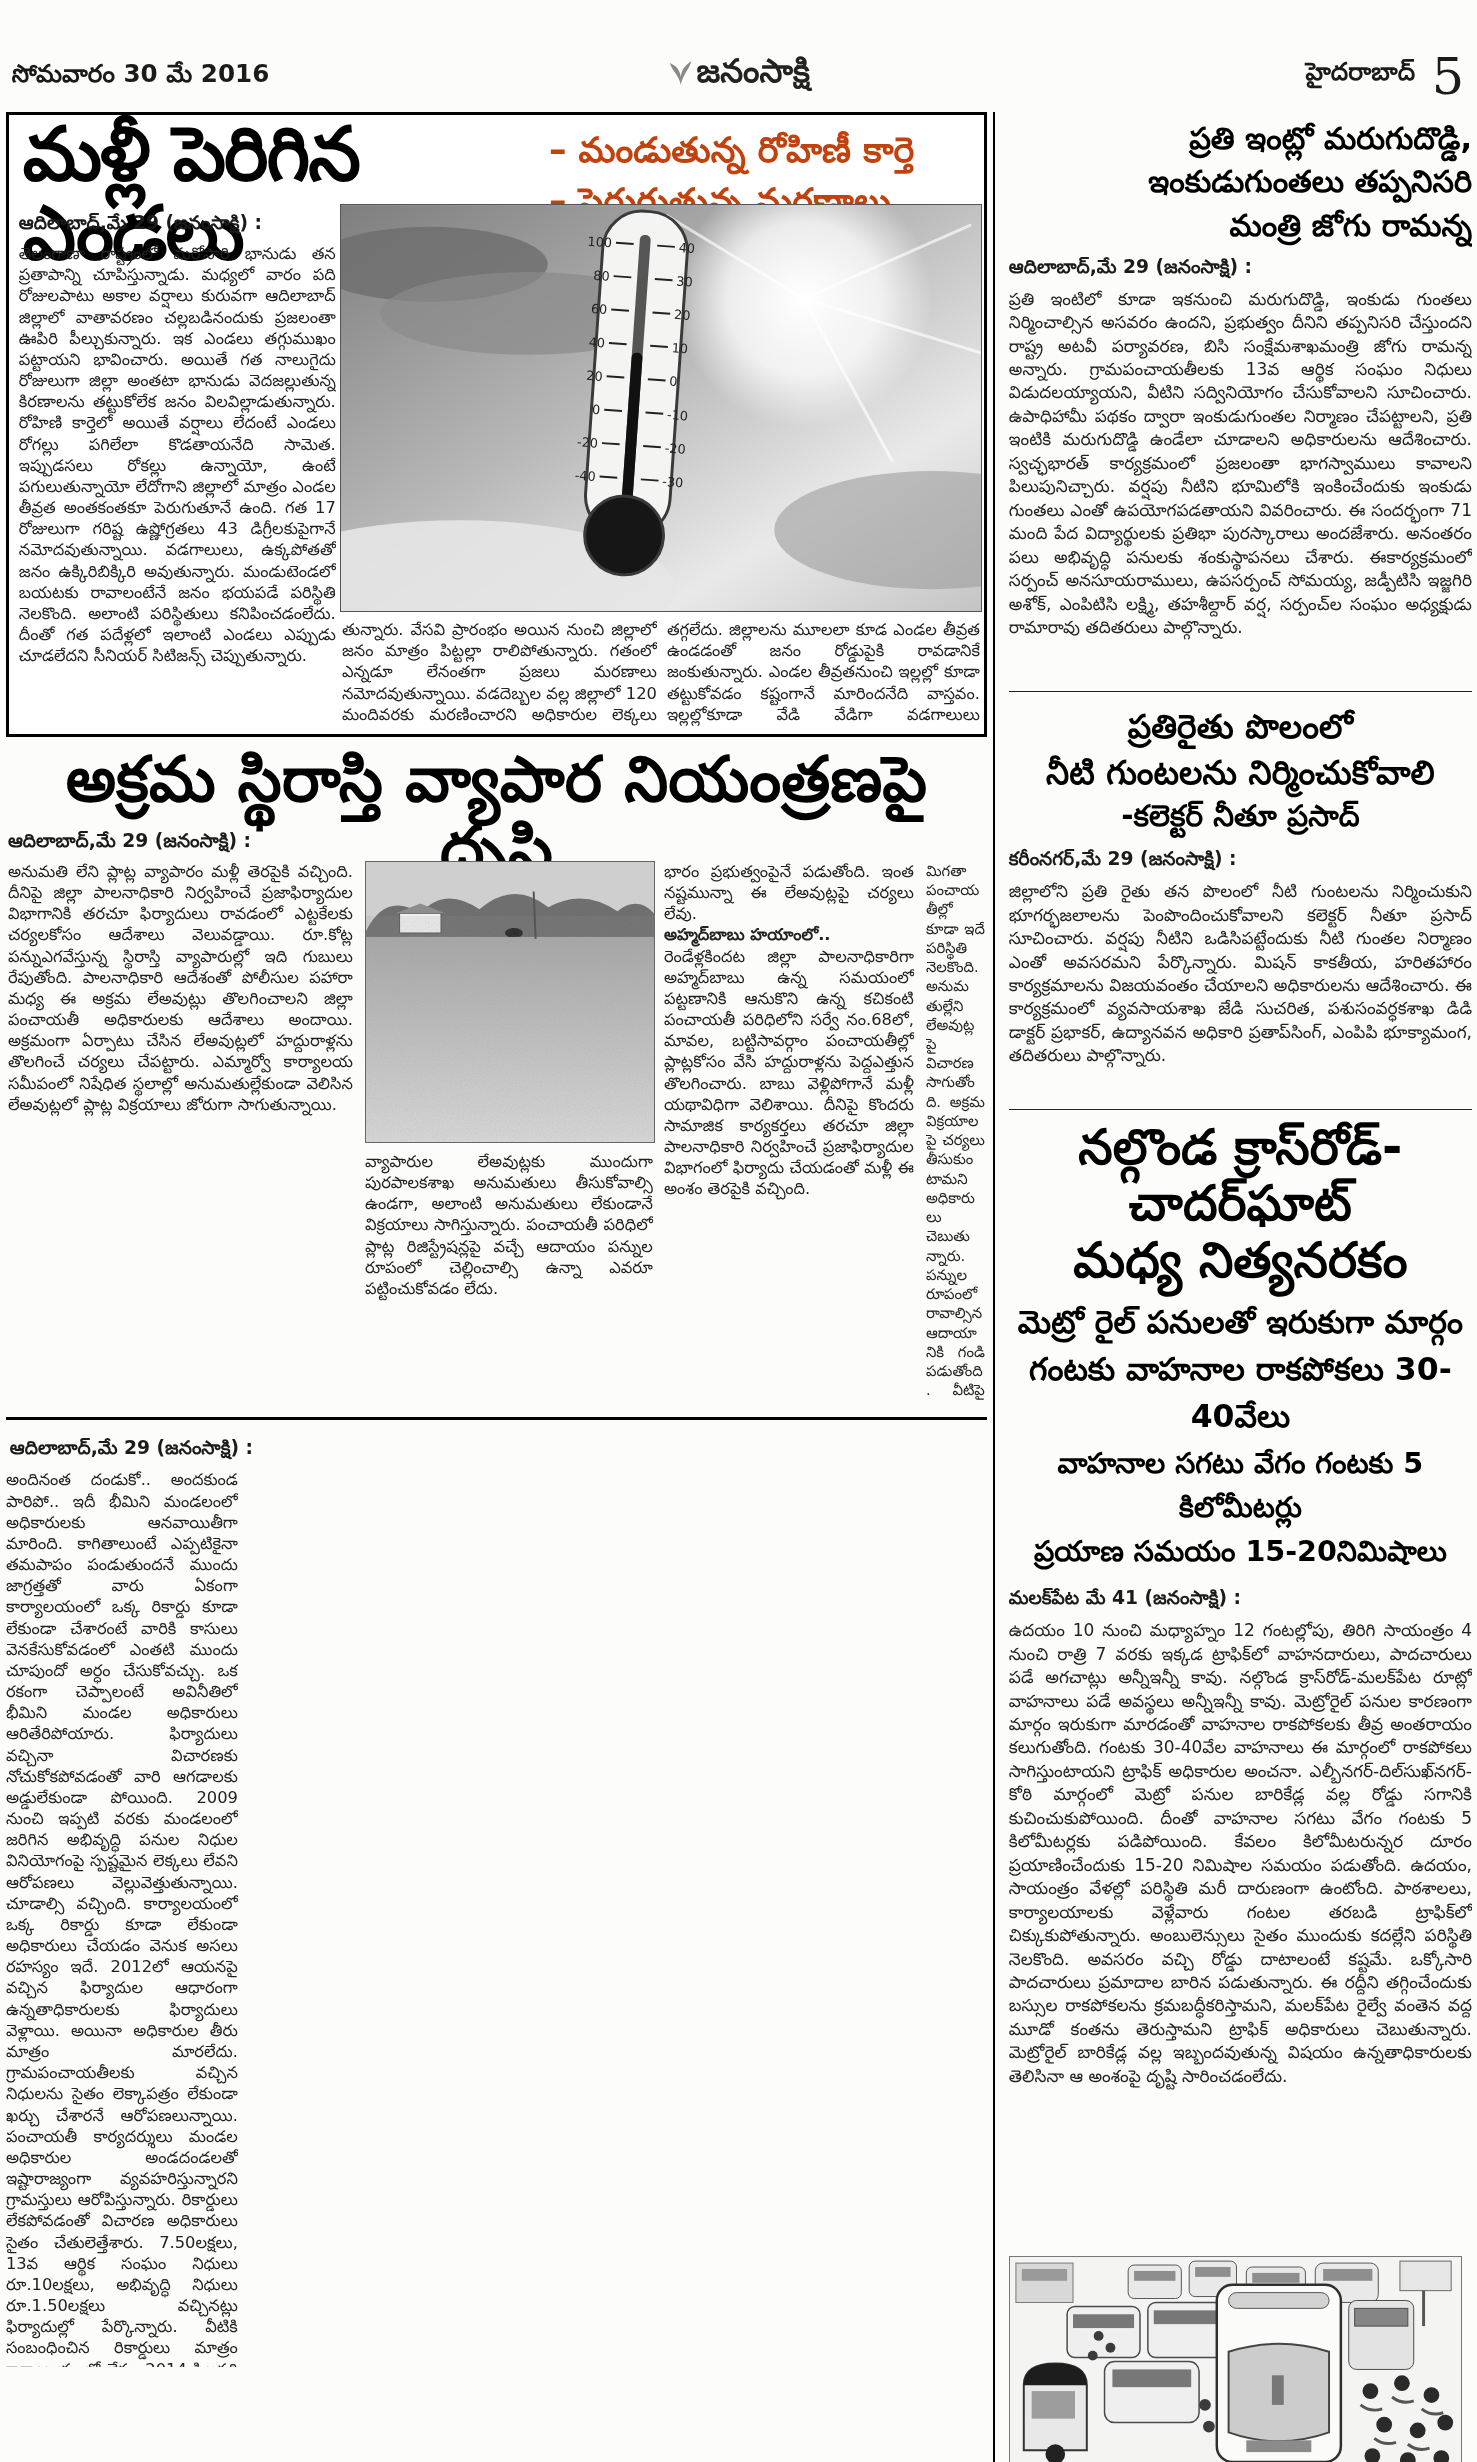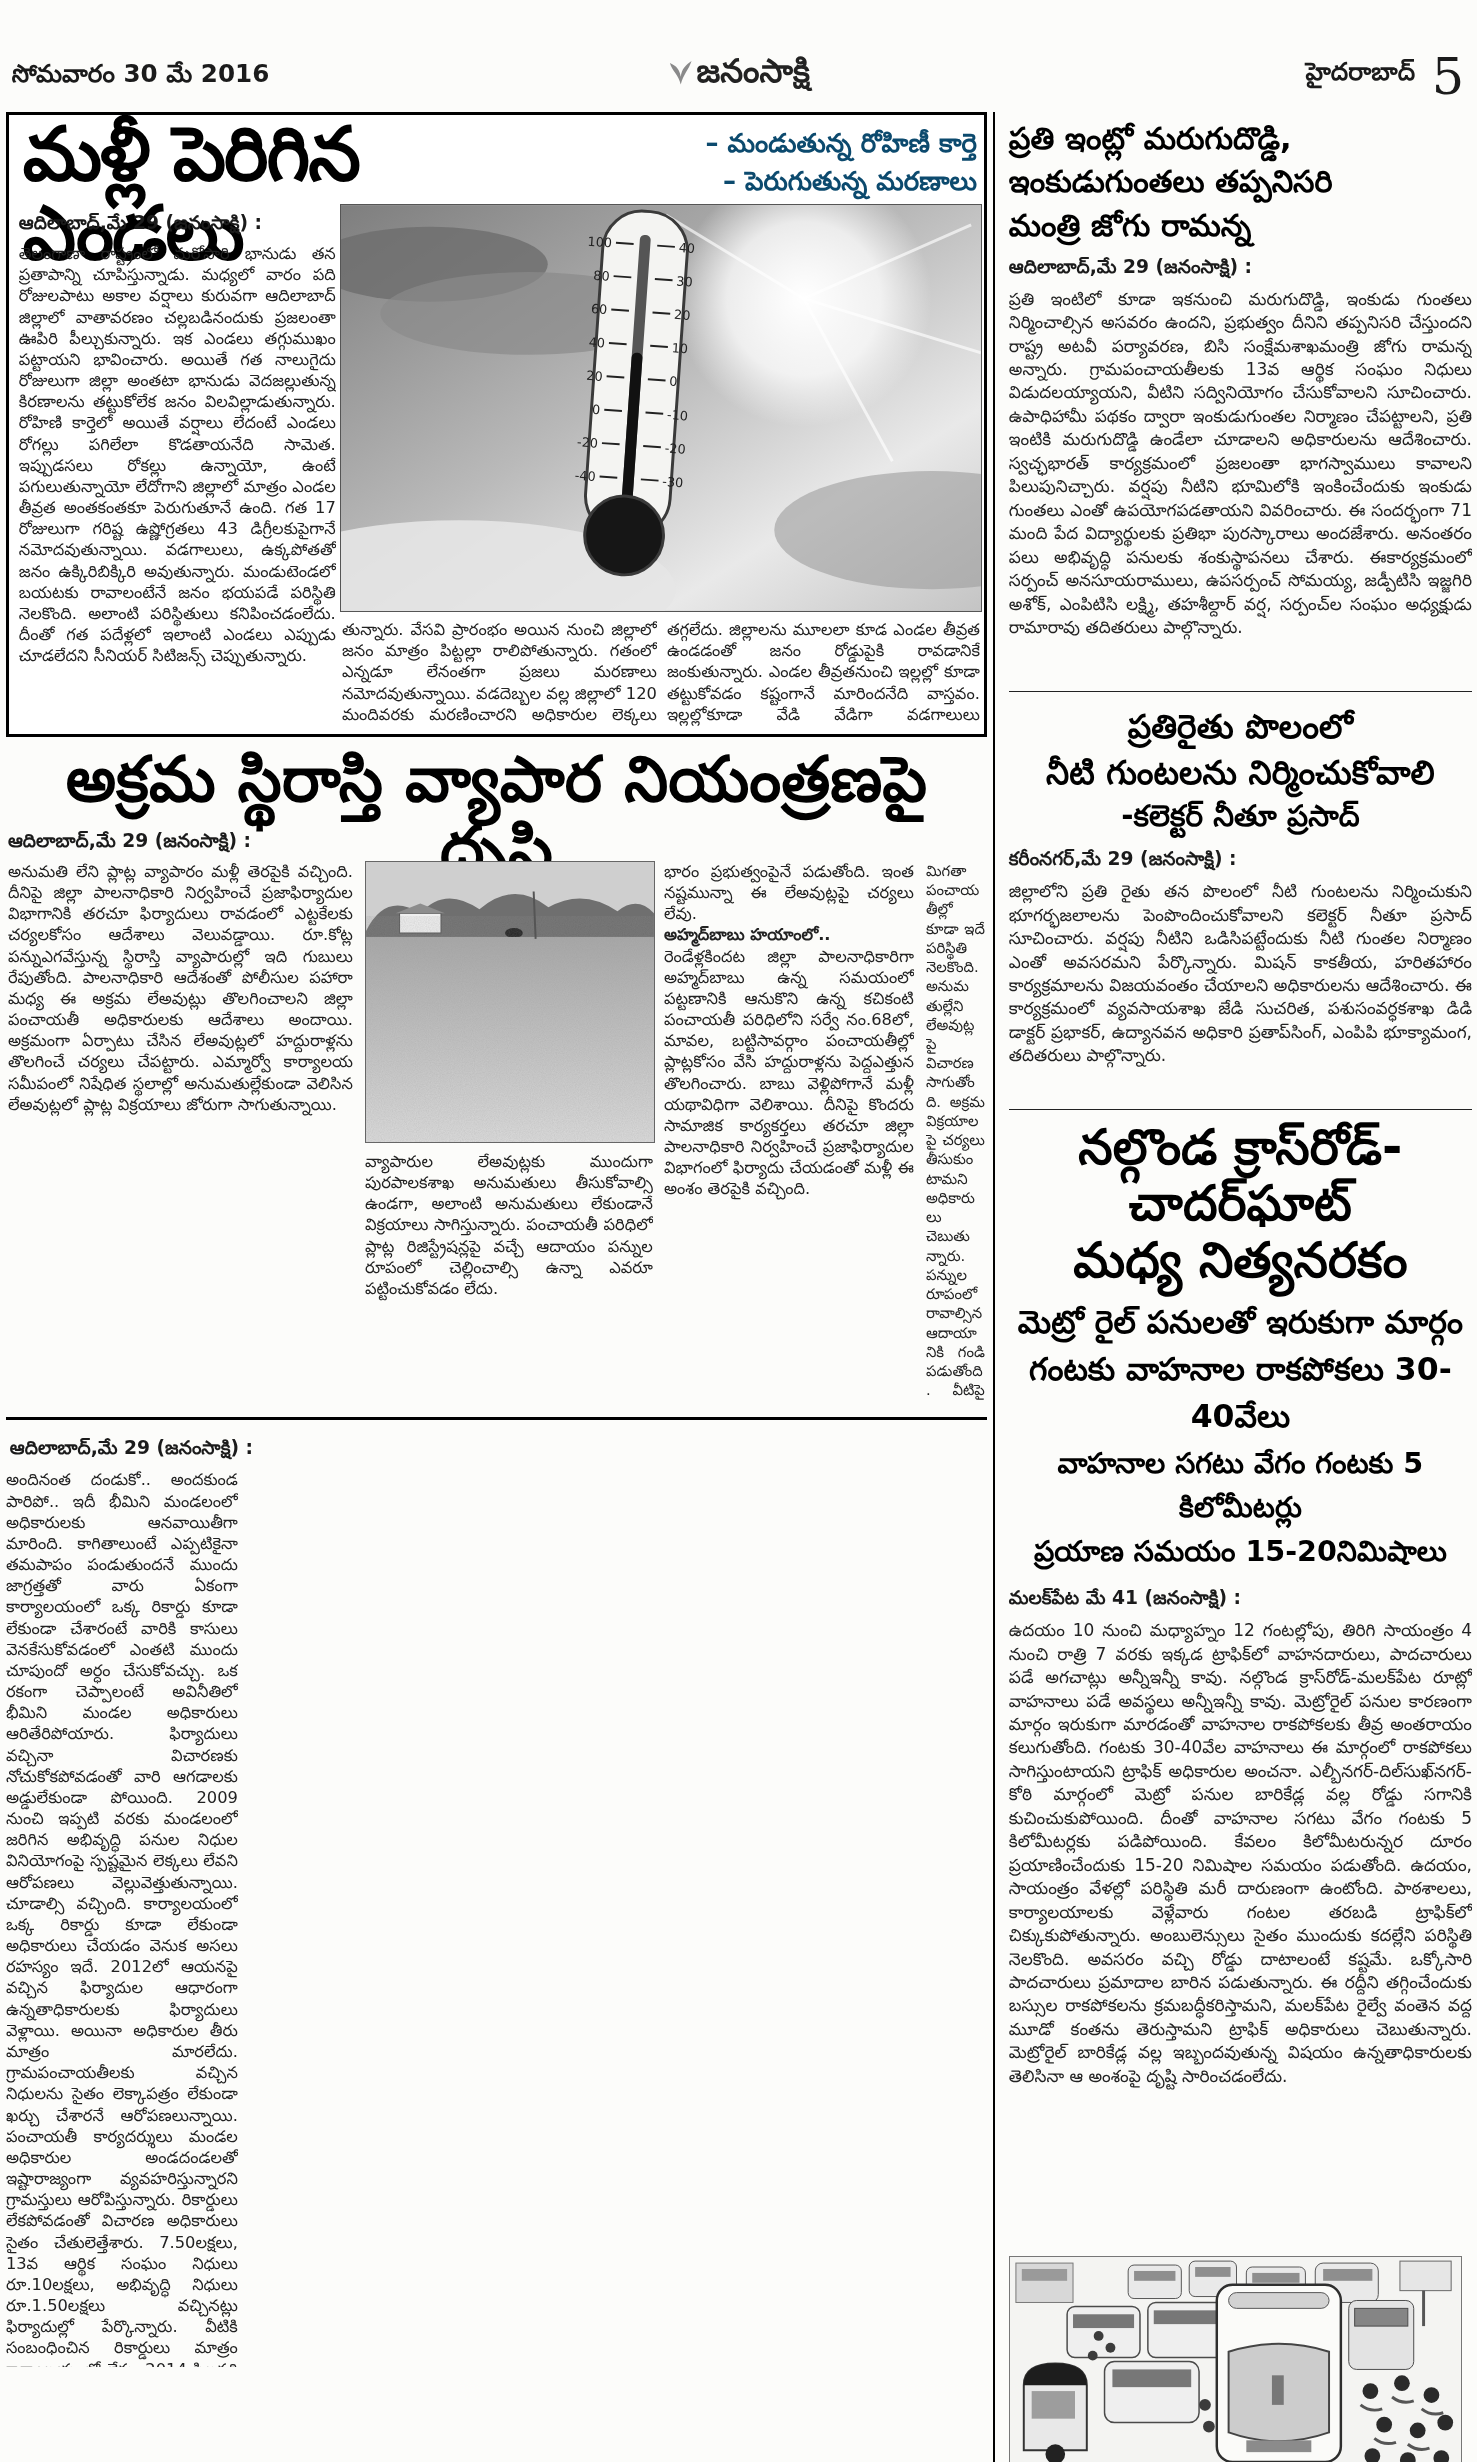--- a/index.html
+++ b/index.html
@@ -16,22 +16,22 @@
   
   .bodytext{font-size:16.3px;line-height:1.3;text-align:justify;overflow:hidden;
             word-break:break-word;color:#222;}
   .dateline{font-weight:bold;font-size:18.7px;}
   .subhead-inline{font-weight:bold;}
   
   .left{position:absolute;left:5.9px;top:112px;width:981px;}
   .a1{position:relative;height:625px;border:3.9px solid #000;background:#fff;box-sizing:border-box;}
   .a1-headline{position:absolute;left:13.8px;top:0px;width:532px;font-size:75px;line-height:1.05;
                font-weight:900;letter-spacing:-2px;color:#000;}
-  .a1-deck{position:absolute;left:540px;top:9.9px;width:428px;font-size:26px;font-weight:700;
-           line-height:1.45;text-align:right;color:#0c4a6e;}
+  .a1-deck{position:absolute;left:540px;top:9.9px;width:428px;font-size:35px;font-weight:700;
+           line-height:1.45;text-align:left;color:#c2410c;}
   .a1-photo{position:absolute;left:331px;top:89px;width:640px;height:406px;border:1px solid #555;
             overflow:hidden;background:#bbb;}
   .a1-dateline{position:absolute;left:9.9px;top:97px;width:317px;}
   .a1-c1{position:absolute;left:9.9px;top:128px;width:317px;height:481px;}
   .a1-c2{position:absolute;left:333px;top:504px;width:315px;height:108px;}
   .a1-c3{position:absolute;left:658px;top:504px;width:313px;height:108px;}
   
   .a2{position:relative;margin-top:7.9px;height:662px;}
   .a2-headline{font-size:63px;font-weight:900;color:#000;text-align:center;letter-spacing:0px;
                line-height:1.1;margin:0;}
@@ -44,21 +44,21 @@
   .a2-c4{position:absolute;left:920px;top:116px;width:59px;height:540px;font-size:14.8px;}
   
   .a3{position:relative;margin-top:9.9px;border-top:3.9px solid #000;padding-top:5.9px;}
   .a3-headline{font-size:65px;font-weight:900;color:#000;text-align:center;line-height:1.05;margin:0;}
   .a3-dateline{margin:11.8px 0 5.9px 3.9px;}
   .a3-cols{column-count:4;column-gap:17.7px;column-rule:1px solid #9a9a9a;height:898px;overflow:hidden;}
   
   .right{position:absolute;left:993px;top:112px;width:479px;height:2350px;
          border-left:2px solid #000;padding-left:13.8px;box-sizing:border-box;overflow:hidden;}
   .r-art{position:relative;}
-  .r1-headline{font-size:30.5px;font-weight:800;text-align:left;line-height:1.4;margin:5.9px 0 3.9px 0;color:#000;}
+  .r1-headline{font-size:30.5px;font-weight:800;text-align:right;line-height:1.4;margin:5.9px 0 3.9px 0;color:#000;}
   .r-dateline{margin:7.9px 0 5.9px 0;}
   .r-body{font-size:17px;line-height:1.38;}
   .r-divider{border-top:1px solid #222;margin:13.8px 0 9.9px 0;}
   .r2-headline{font-size:33px;font-weight:800;text-align:center;line-height:1.5;margin:7.9px 0 2px 0;color:#000;}
   .r2-byline{font-size:29.6px;font-weight:800;text-align:center;margin-bottom:0;color:#000;}
   .r3-headline{font-size:49px;font-weight:900;text-align:center;line-height:1.15;margin:5.9px 0 9.9px 0;color:#000;}
   .r3-deck1{font-size:31.5px;font-weight:800;text-align:center;line-height:1.5;color:#000;}
   .r3-deck2{font-size:28.6px;font-weight:700;text-align:center;line-height:1.55;color:#000;}
   .r3-photo{margin-top:9.9px;width:451px;height:215px;border:1px solid #777;overflow:hidden;background:#f0f0ee;}
   svg text{font-family:"DejaVu Sans","Liberation Sans",sans-serif;}

